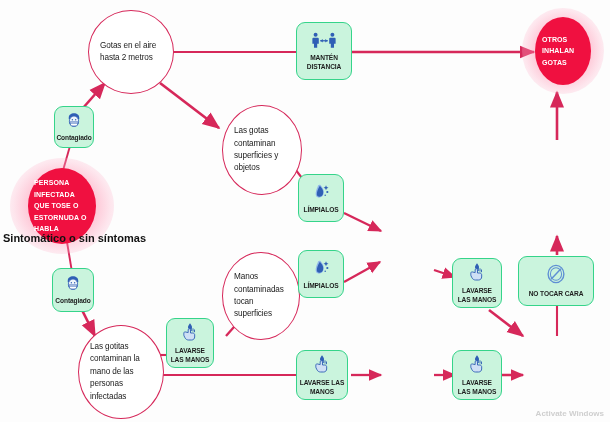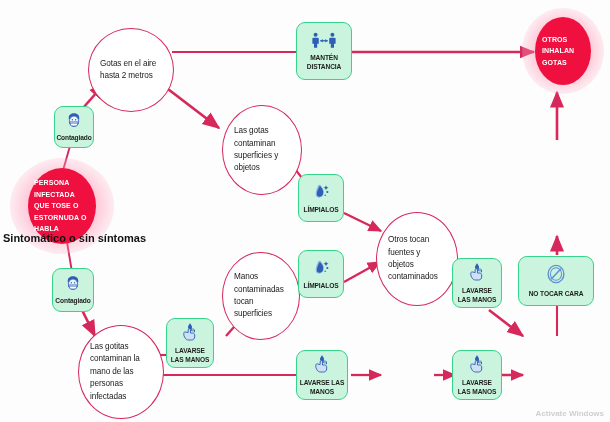--- a/index.html
+++ b/index.html
@@ -189,39 +189,36 @@
     <div class="redtxt" style="width:58px; margin-left:2px;">PERSONA INFECTADA QUE TOSE O ESTORNUDA O HABLA</div>
   </div>
   <div class="caption" style="left:3px; top:232px;">Sintomático o sin síntomas</div>
 
   <div class="redwrap" style="left:522px; top:8px; width:82px; height:86px;">
     <div class="redglow"></div>
     <div class="redcore" style="left:13px; top:9px; width:56px; height:68px;"></div>
     <div class="redtxt" style="width:42px;">OTROS INHALAN GOTAS</div>
   </div>
 
-  <div class="ell" style="left:88px; top:28px; width:86px; height:84px;">
+  <div class="ell" style="left:88px; top:10px; width:86px; height:84px;">
     <div class="txt">Gotas en el aire hasta 2 metros</div>
   </div>
 
   <div class="ell" style="left:222px; top:105px; width:80px; height:90px;">
     <div class="txt">Las gotas contaminan superficies y objetos</div>
   </div>
 
   <div class="ell" style="left:222px; top:252px; width:78px; height:88px;">
     <div class="txt">Manos contaminadas tocan superficies</div>
   </div>
 
   <div class="ell" style="left:78px; top:325px; width:86px; height:94px;">
     <div class="txt">Las gotitas contaminan la mano de las personas infectadas</div>
   </div>
 
-  <div class="ell" style="left:376px; top:212px; width:82px; height:94px;">
-    <div class="txt">Otros tocan fuentes y objetos contaminados</div>
-  </div>
 
 
 
 
   <div class="gbox" style="left:54px; top:106px; width:40px; height:42px;">
     <span class="gicon">
       <svg width="18" height="18" viewBox="0 0 24 24">
         <path d="M5,9 C5,5 8,3 12,3 C16,3 19,5 19,9 L19,11 C19,11 17,11 16,10 L8,10 C7,11 5,11 5,11 Z" fill="#2f5fb5"></path>
         <ellipse cx="12" cy="13.6" rx="6.2" ry="7" fill="#eef4fb" stroke="#2f5fb5" stroke-width="1.1"></ellipse>
         <circle cx="9.8" cy="11.6" r="0.9" fill="#2f5fb5"></circle>

